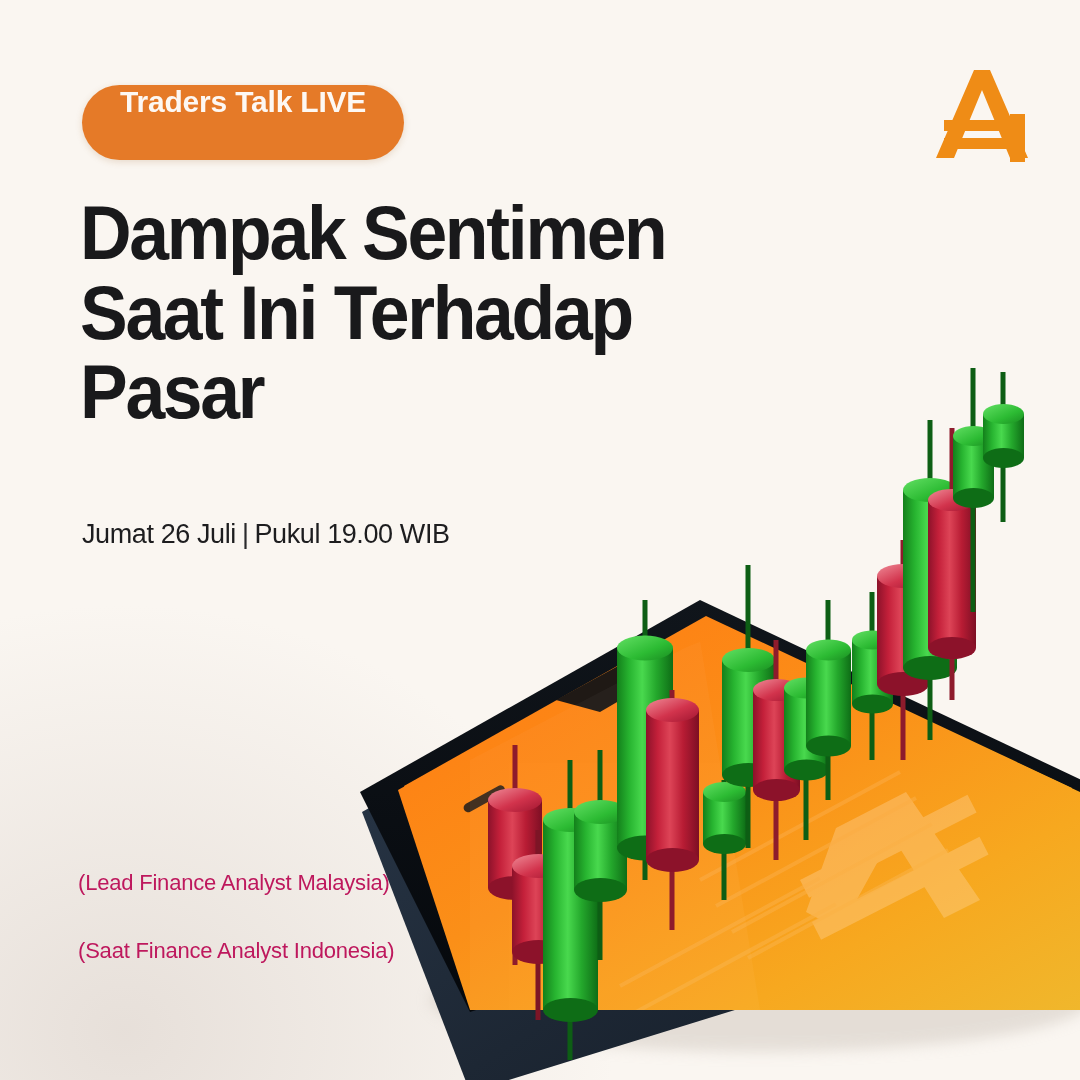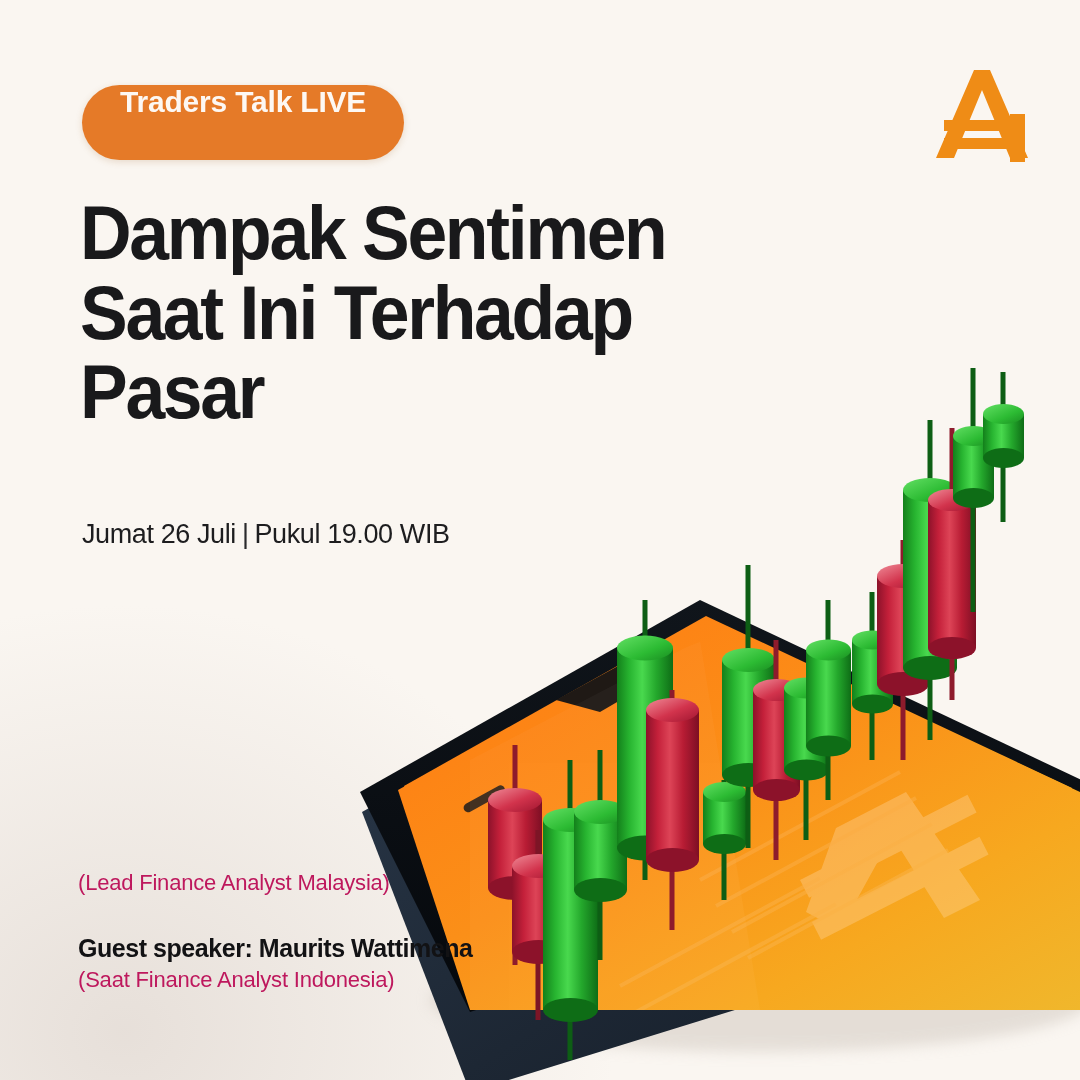--- a/index.html
+++ b/index.html
@@ -262,17 +262,16 @@
     <div>Pasar</div>
   </div>
 
   <div class="datetime">
     <span>Jumat 26 Juli</span><span class="bar">|</span><span>Pukul 19.00 WIB</span>
   </div>
 
   <div class="credits">
     <div class="cred-role">(Lead Finance Analyst Malaysia)</div>
     <div class="cred-gap"></div>
-    <div class="cred-name">Guest speaker: Maurits Wattimena</div>
     <div class="cred-role">(Saat Finance Analyst Indonesia)</div>
   </div>
 
 </div>
 
 </body></html>

